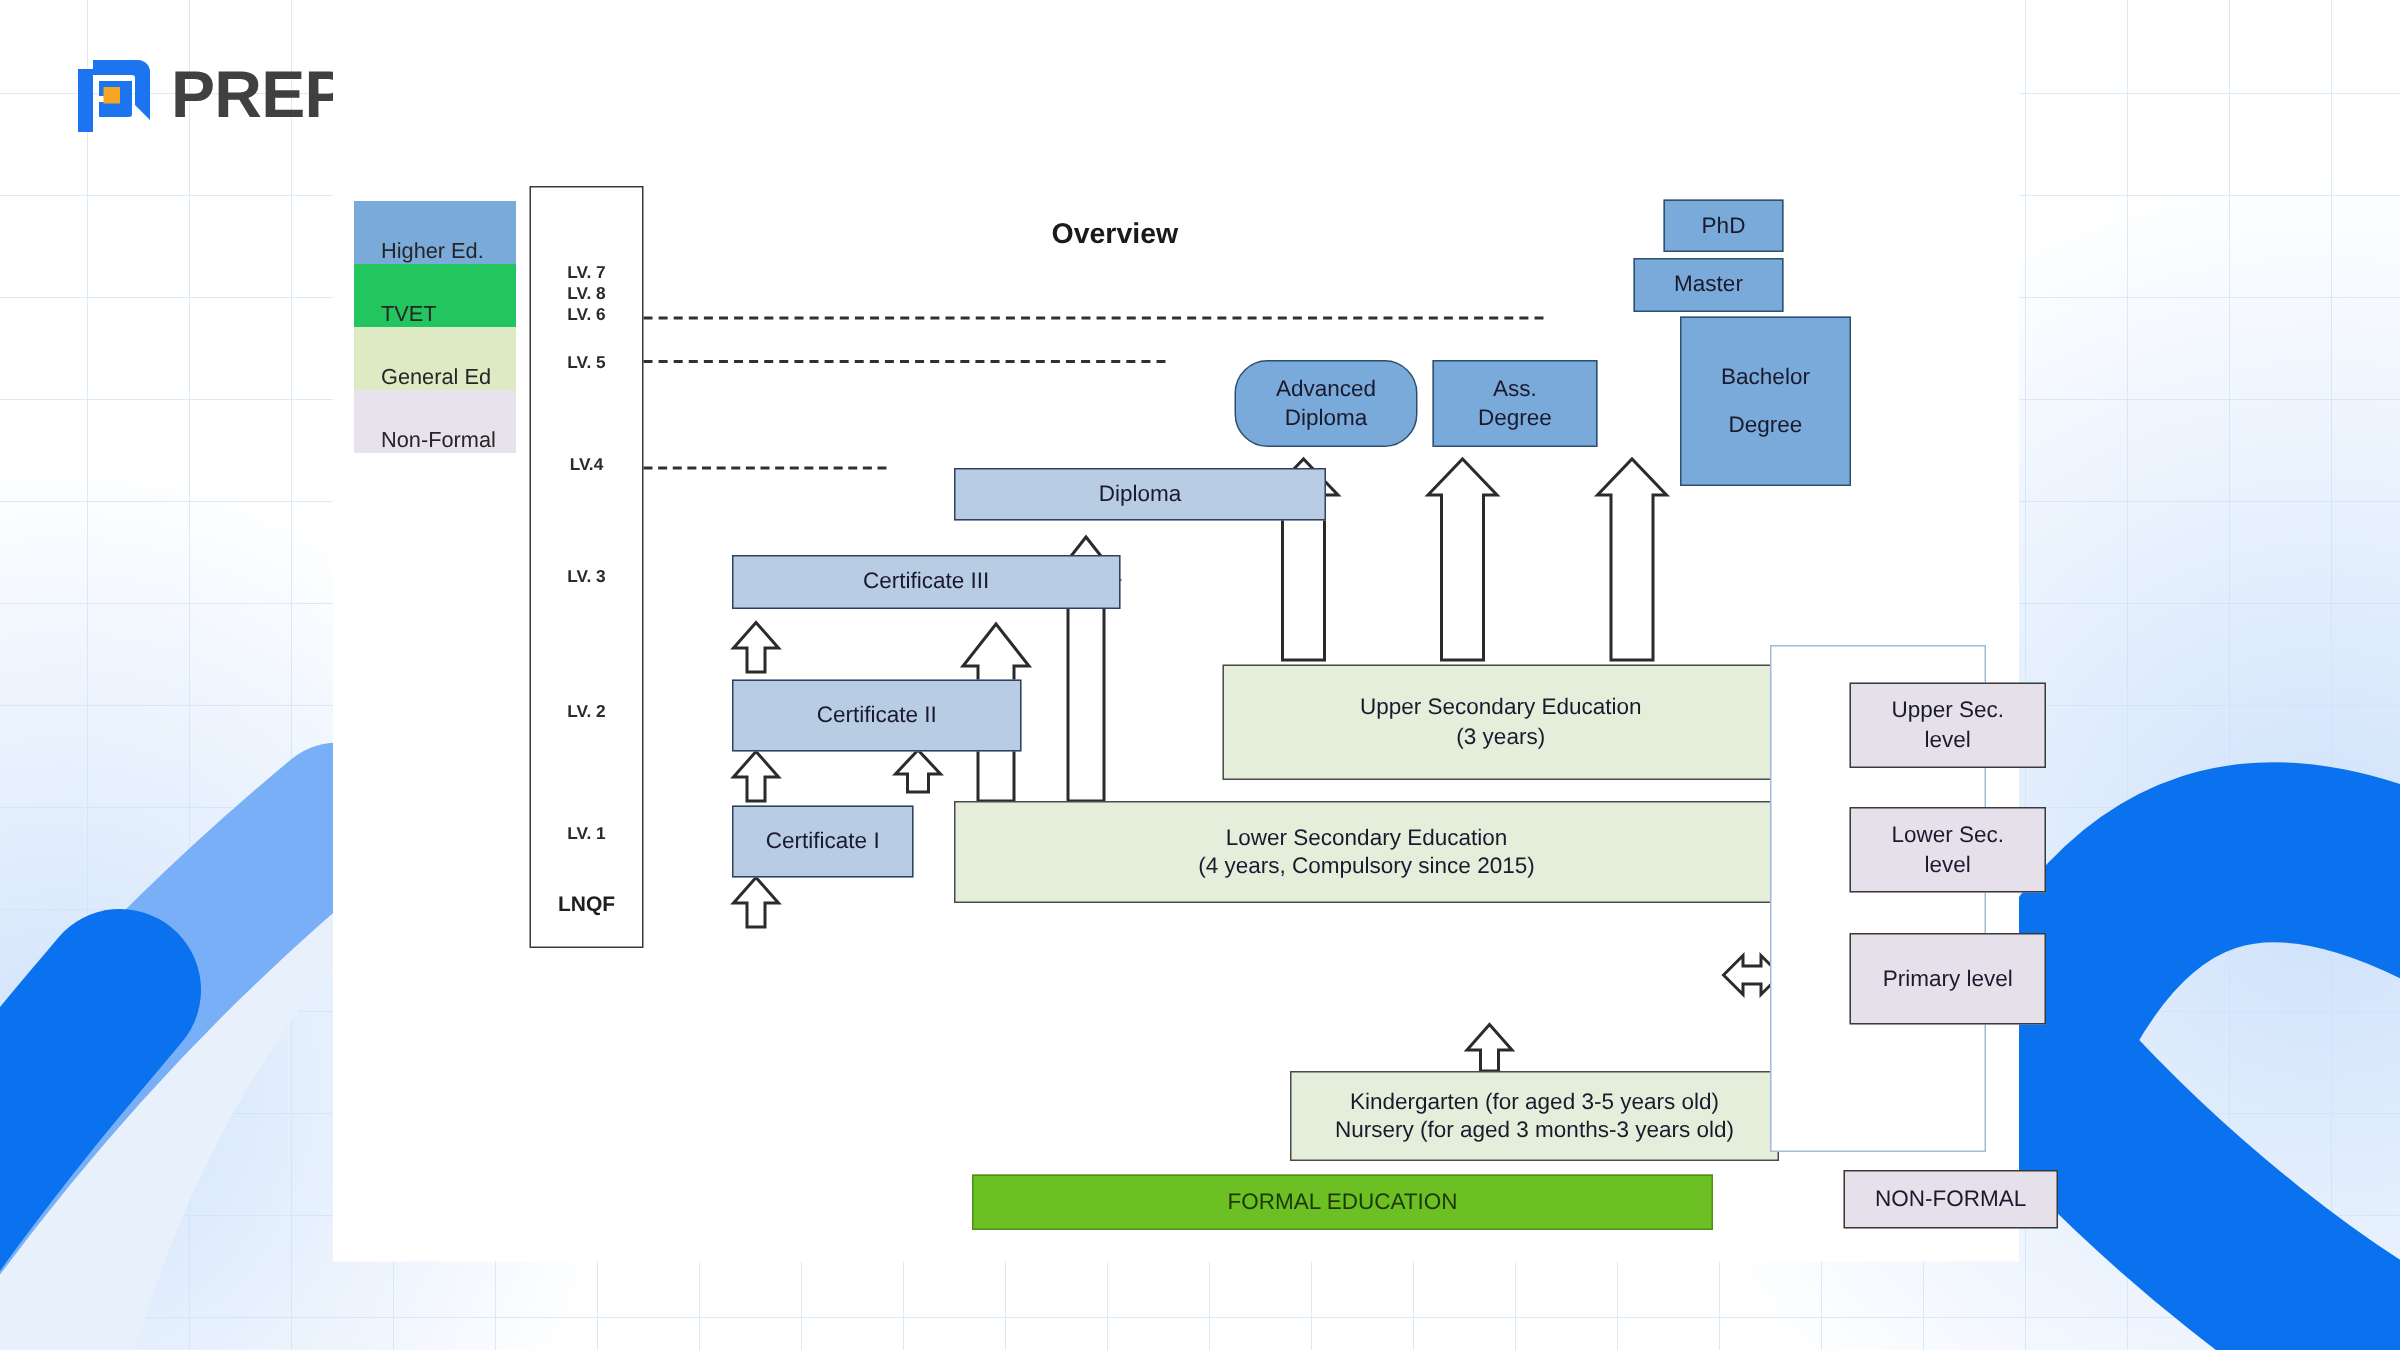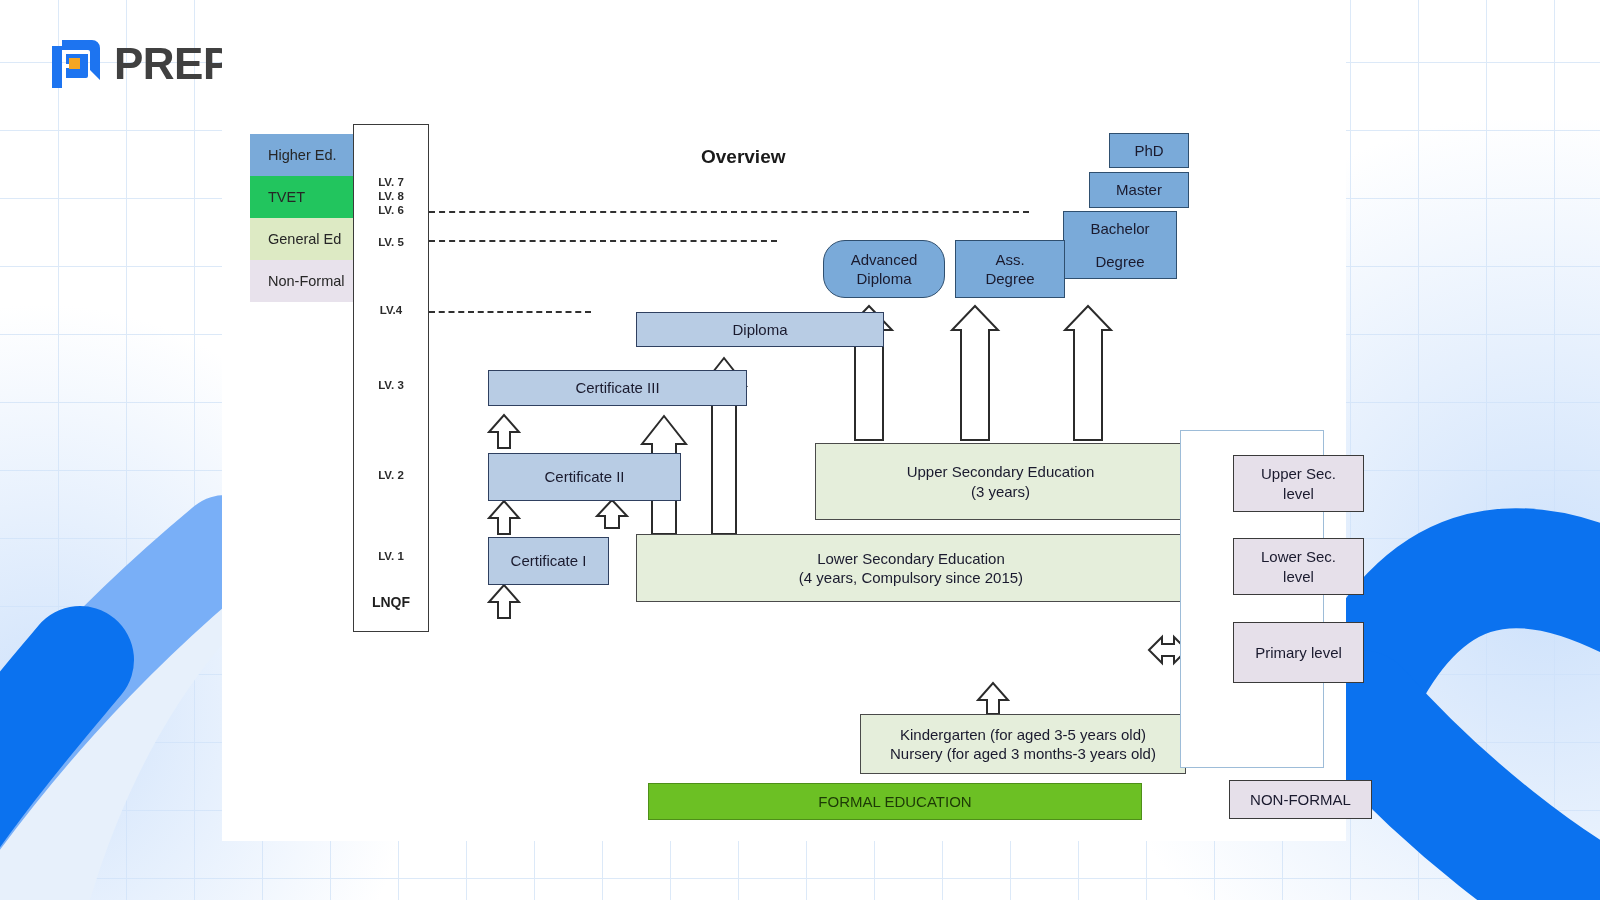--- a/index.html
+++ b/index.html
@@ -30,22 +30,22 @@
   .logo-text{font-size:44px;font-weight:bold;letter-spacing:-0.5px;color:#404040;line-height:1;}
 
   
   #panel{position:absolute;left:222px;top:0;width:1124px;height:841px;background:#ffffff;}
 
   
   #diagram{position:absolute;left:0;top:0;width:1600px;height:900px;}
   .node{position:absolute;box-sizing:border-box;display:flex;flex-direction:column;
         align-items:center;justify-content:center;text-align:center;
         font-size:15px;color:#1a1a2e;line-height:1.28;margin-left:46px;}
-  .legend-box{position:absolute;box-sizing:border-box;display:flex;align-items:center;
-        padding-left:18px;font-size:14.5px;color:#262626;margin-left:14px;}
+  .legend-box{position:absolute;box-sizing:border-box;display:flex;align-items:flex-end;
+        padding-left:18px;font-size:14.5px;color:#262626;}
 
   .c-higher{background:#7aaad9;border:1.6px solid #2f4f6f;}
   .c-tvet{background:#b8cce4;border:1.6px solid #2f4060;}
   .c-general{background:#e5eedb;border:1.6px solid #4a4a4a;}
   .c-nonformal{background:#e6e0ea;border:1.6px solid #3a3a3a;}
   .legend-higher{background:#7aaad9;}
   .legend-tvet{background:#22c55e;}
   .legend-general{background:#ddeac4;}
   .legend-nonformal{background:#e8e2ec;}
 
@@ -164,21 +164,21 @@
     <path d="M1149 566 L1162 553 L1162 560 L1174 560 L1174 553 L1187 566 L1174 579 L1174 572 L1162 572 L1162 579 Z" fill="#ffffff" stroke="#2b2b2b" stroke-width="2"></path>
     <path d="M1149 650 L1162 637 L1162 644 L1174 644 L1174 637 L1187 650 L1174 663 L1174 656 L1162 656 L1162 663 Z" fill="#ffffff" stroke="#2b2b2b" stroke-width="2"></path>
   </svg>
 
   <div class="node c-higher" style="left:1063px;top:133px;width:80px;height:35px;">
     <span>PhD</span>
   </div>
   <div class="node c-higher" style="left:1043px;top:172px;width:100px;height:36px;">
     <span>Master</span>
   </div>
-  <div class="node c-higher" style="left:1017px;top:211px;width:114px;height:68px;gap:13px;">
+  <div class="node c-higher" style="left:1074px;top:211px;width:114px;height:113px;gap:13px;">
     <span>Bachelor</span>
     <span>Degree</span>
   </div>
 
   <div class="node c-higher" style="left:777px;top:240px;width:122px;height:58px;border-radius:22px;">
     <span>Advanced</span>
     <span>Diploma</span>
   </div>
   <div class="node c-higher" style="left:909px;top:240px;width:110px;height:58px;">
     <span>Ass.</span>

